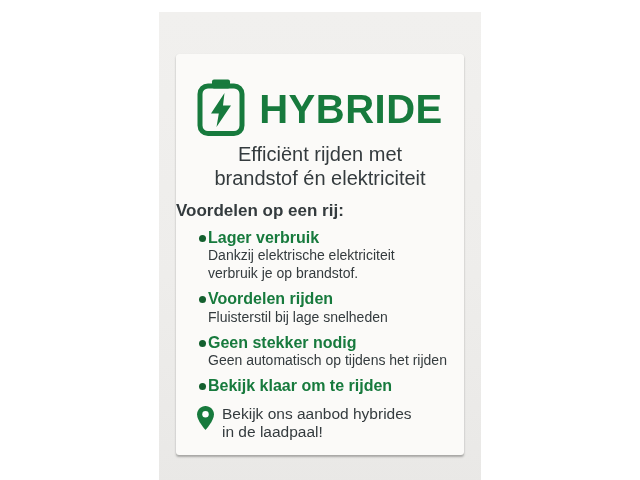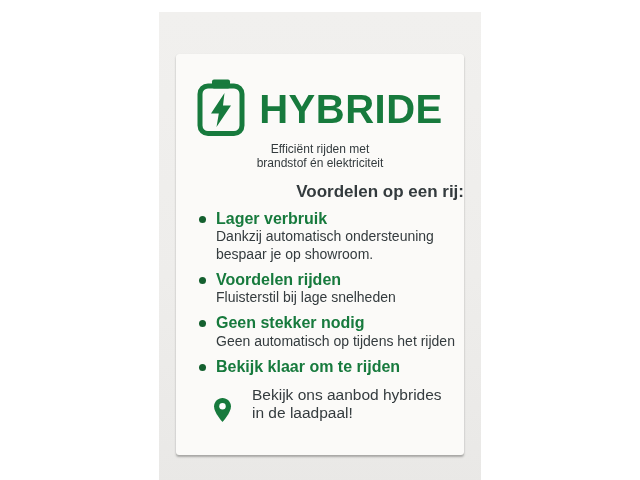--- a/index.html
+++ b/index.html
@@ -43,41 +43,40 @@
     font-size: 40px;
     font-weight: bold;
     letter-spacing: 0.5px;
     color: var(--green);
     line-height: 1;
     padding-top: 4px;
   }
   .subtitle {
     margin-top: 6px;
     text-align: center;
-    font-size: 12px;
+    font-size: 20px;
     line-height: 1.2;
     color: var(--text-dark);
   }
   .benefits-heading {
     margin-top: 11px;
-    text-align: right;
+    text-align: left;
     font-size: 17px;
     font-weight: bold;
     color: var(--text-dark);
-    padding-left: 23px;
   }
   .benefits {
     list-style: none;
     margin-top: 8px;
     padding-left: 23px;
     padding-right: 2px;
   }
   .benefit {
     display: flex;
-    gap: 10px;
+    gap: 2px;
     margin-bottom: 7px;
   }
   .bullet {
     width: 7px; height: 7px;
     border-radius: 50%;
     background: #14602f;
     margin-top: 6px;
     flex: 0 0 auto;
   }
   .benefit-title {
@@ -86,24 +85,24 @@
     color: var(--green);
     line-height: 1.15;
   }
   .benefit-desc {
     font-size: 14px;
     line-height: 1.28;
     color: var(--text-dark);
   }
   .footer {
     margin-top: 10px;
-    padding-left: 38px;
+    padding-left: 21px;
     display: flex;
-    align-items: flex-end;
-    gap: 21px;
+    align-items: flex-start;
+    gap: 8px;
   }
   .pin-icon { width: 17px; height: 24px; flex: 0 0 auto; margin-top: 1px; }
   .footer-text {
     font-size: 15.5px;
     line-height: 1.15;
     color: var(--text-dark);
   }
 </style>
 </head>
 <body>
@@ -125,22 +124,22 @@
       <div>brandstof én elektriciteit</div>
     </div>
 
     <div class="benefits-heading">Voordelen op een rij:</div>
 
     <ul class="benefits">
       <li class="benefit">
         <span class="bullet"></span>
         <div>
           <div class="benefit-title">Lager verbruik</div>
-          <div class="benefit-desc">Dankzij automatisch ondersteuning</div>
-          <div class="benefit-desc">bespaar je op showroom.</div>
+          <div class="benefit-desc">Dankzij elektrische elektriciteit</div>
+          <div class="benefit-desc">verbruik je op brandstof.</div>
         </div>
       </li>
       <li class="benefit">
         <span class="bullet"></span>
         <div>
           <div class="benefit-title">Voordelen rijden</div>
           <div class="benefit-desc">Fluisterstil bij lage snelheden</div>
         </div>
       </li>
       <li class="benefit">

